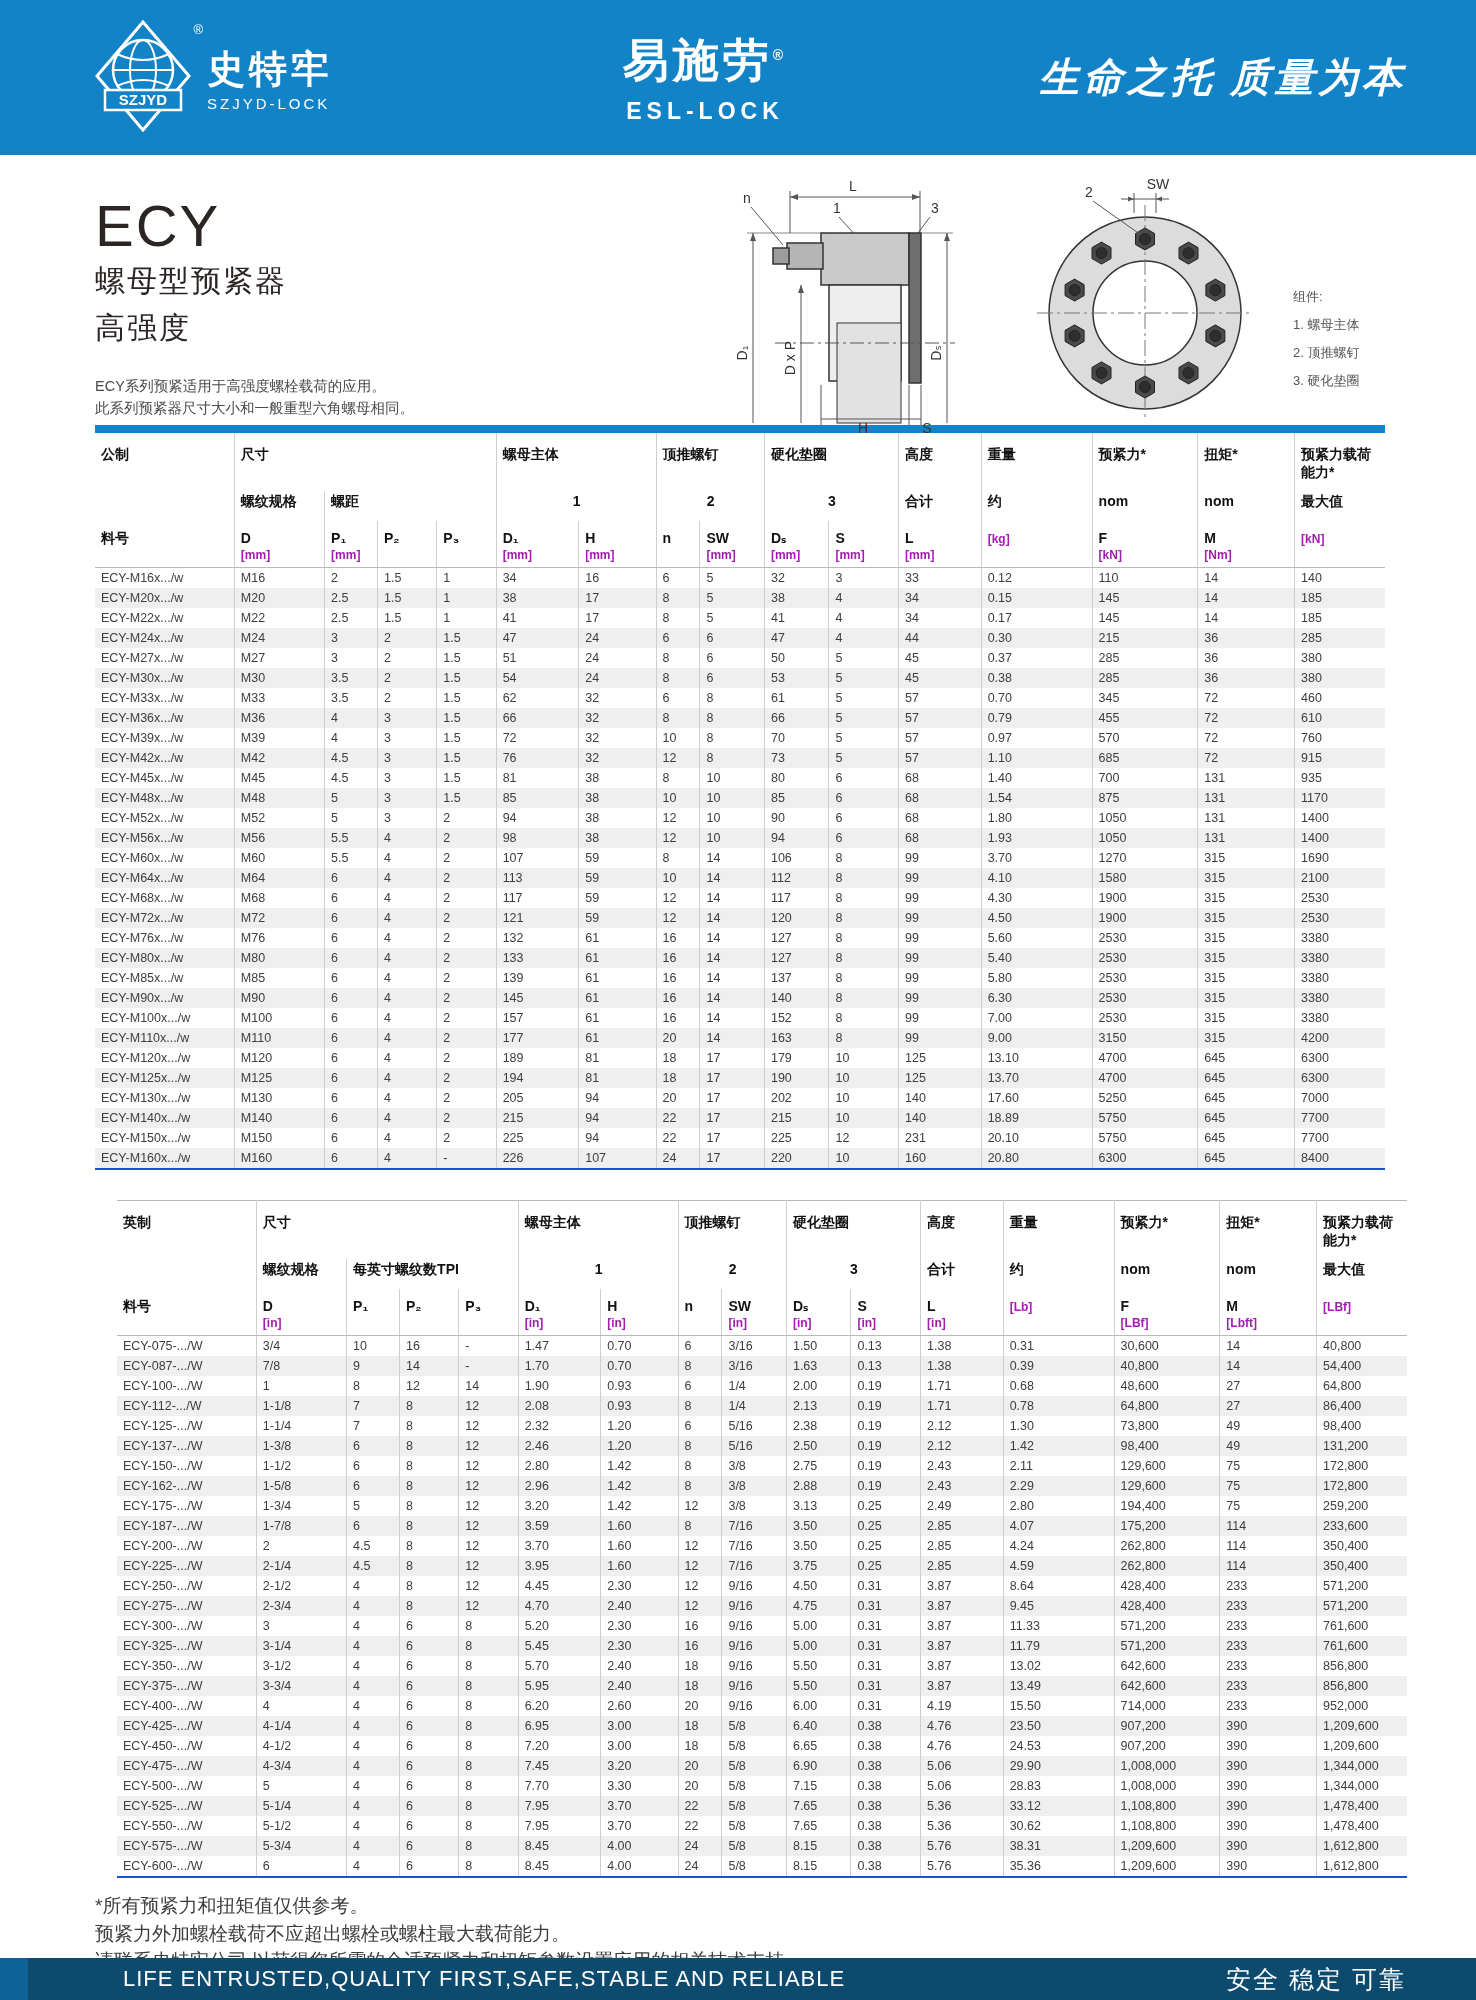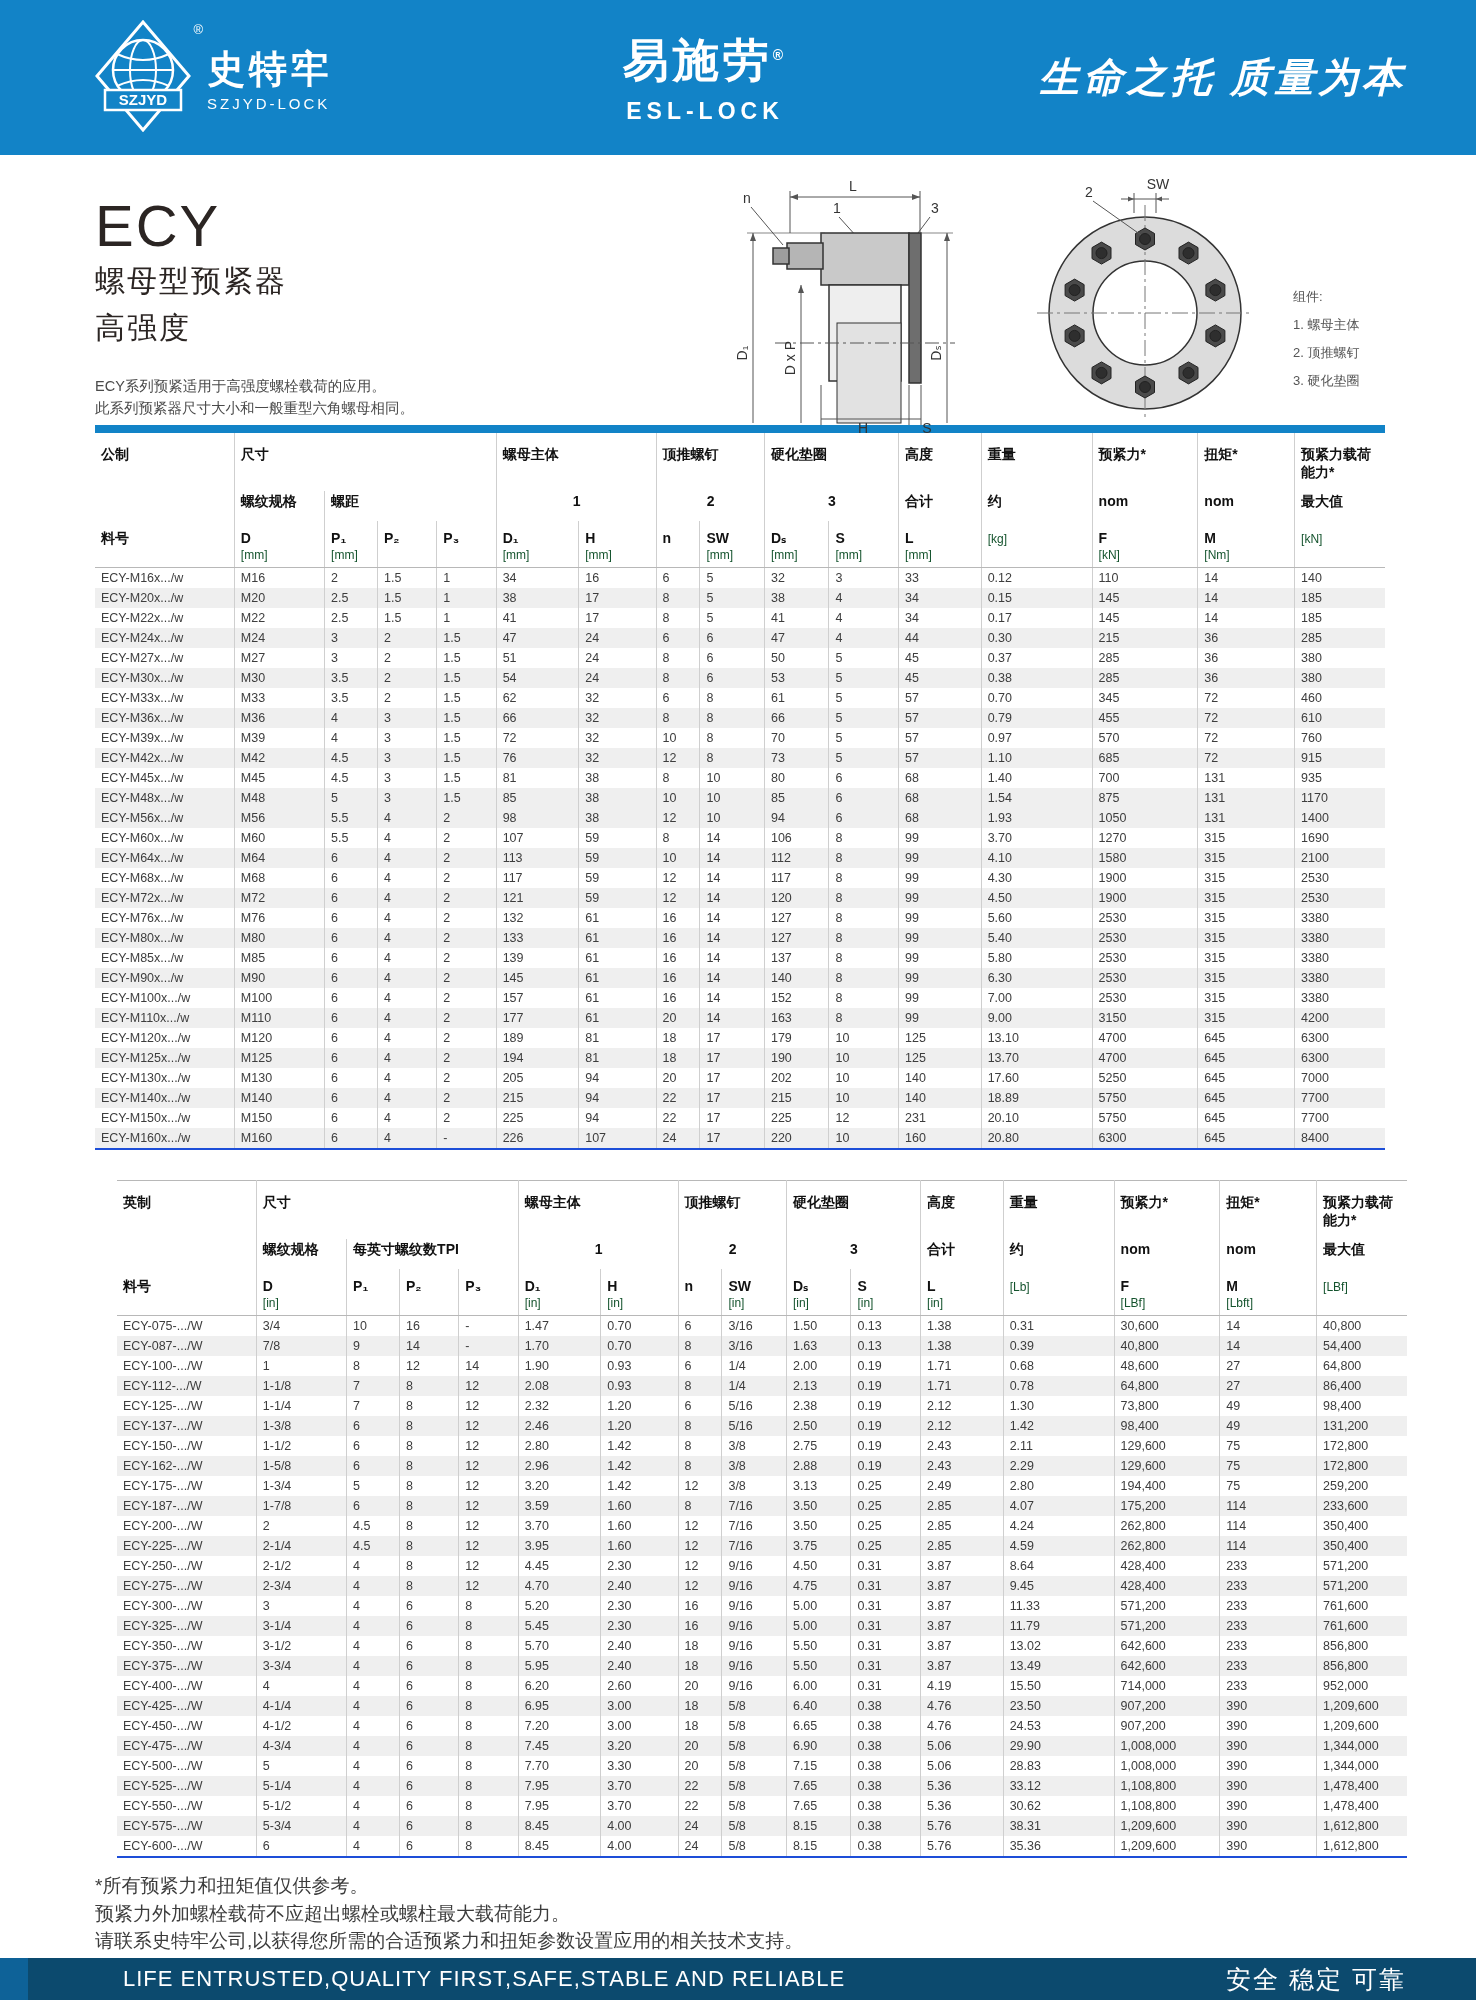--- a/index.html
+++ b/index.html
@@ -33,21 +33,21 @@
   .tbl-wrap.metric { margin-top:2px; }
   .blue-bar { height:8px; background:#1283C7; }
   table { width:100%; border-collapse:collapse; table-layout:fixed; }
   thead th { font-size:14px; font-weight:bold; color:#111; text-align:left; padding:9px 5px 9px 6px; background:#fff; vertical-align:top; }
   thead tr.grp th { padding-top:13px; }
   thead tr.sub th { padding-top:2px; padding-bottom:10px; }
   thead th.ctr { text-align:center; }
   thead tr.cols th { border-bottom:1px solid #b8b8b8; padding-bottom:5px; }
   th.vb, td { border-left:1px solid #cfcfcf; }
   th:first-child, td:first-child { border-left:none; }
-  .unit { font-weight:normal; font-size:12px; color:#14532d; margin-top:2px; }
+  .unit { font-weight:bold; font-size:12px; color:#a21caf; margin-top:2px; }
   tbody td { font-size:12.5px; color:#3d3d3d; padding:0 5px 0 6px; line-height:20px; height:20px; white-space:nowrap; overflow:hidden; }
   tbody tr.stripe { background:#efefef; }
   table { border-bottom:2px solid #1d4ed8; }
   .tbl-wrap.imperial { margin-top:30px; }
   .tbl-wrap.imperial table { border-top:1px solid #b8b8b8;margin-left:22px; }
 
   
   .notes { margin:14px 95px 0 95px; font-size:19px; color:#3c3c3c; line-height:1.45; }
 
   
@@ -543,20 +543,38 @@
             <td>10</td>
             <td>10</td>
             <td>85</td>
             <td>6</td>
             <td>68</td>
             <td>1.54</td>
             <td>875</td>
             <td>131</td>
             <td>1170</td>
           </tr>
+          <tr>
+            <td>ECY-M52x.../w</td>
+            <td>M52</td>
+            <td>5</td>
+            <td>3</td>
+            <td>2</td>
+            <td>94</td>
+            <td>38</td>
+            <td>12</td>
+            <td>10</td>
+            <td>90</td>
+            <td>6</td>
+            <td>68</td>
+            <td>1.80</td>
+            <td>1050</td>
+            <td>131</td>
+            <td>1400</td>
+          </tr>
           <tr class="stripe">
             <td>ECY-M56x.../w</td>
             <td>M56</td>
             <td>5.5</td>
             <td>4</td>
             <td>2</td>
             <td>98</td>
             <td>38</td>
             <td>12</td>
             <td>10</td>

